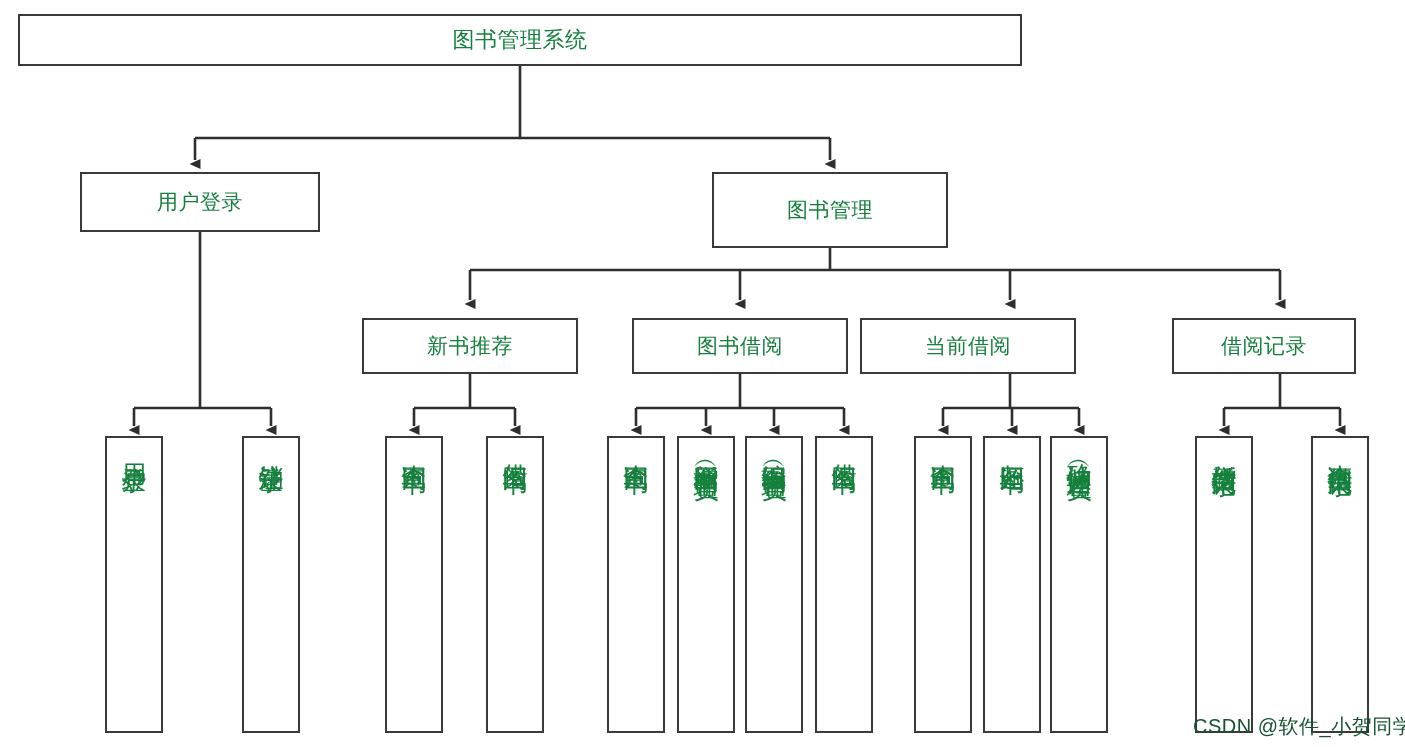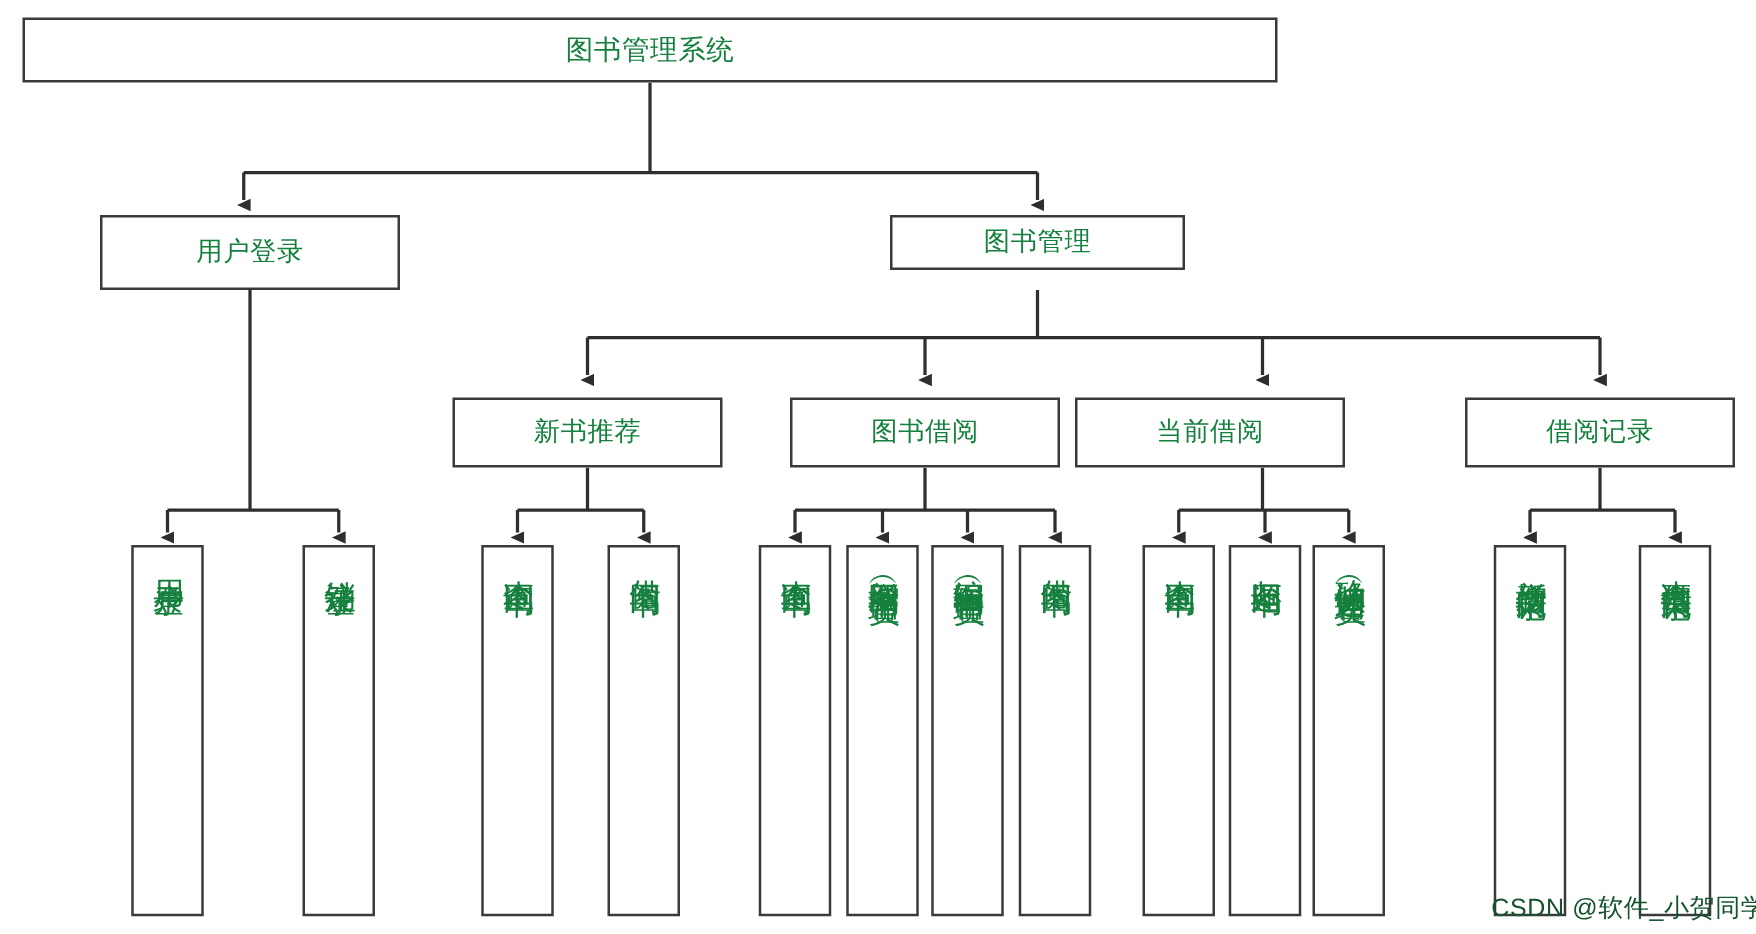--- a/index.html
+++ b/index.html
@@ -128,37 +128,37 @@
   </svg>
 
   <div class="node root horiz" style="left:18px; top:14px; width:1004px; height:52px;">
     <span class="label">图书管理系统</span>
   </div>
 
   <div class="node horiz" style="left:80px; top:172px; width:240px; height:60px;">
     <span class="label">用户登录</span>
   </div>
 
-  <div class="node horiz" style="left:712px; top:172px; width:236px; height:44px;">
+  <div class="node horiz" style="left:712px; top:172px; width:236px; height:76px;">
     <span class="label">图书管理</span>
   </div>
 
   <div class="node horiz" style="left:362px; top:318px; width:216px; height:56px;">
     <span class="label">新书推荐</span>
   </div>
 
   <div class="node horiz" style="left:632px; top:318px; width:216px; height:56px;">
     <span class="label">图书借阅</span>
   </div>
 
   <div class="node horiz" style="left:860px; top:318px; width:216px; height:56px;">
     <span class="label">当前借阅</span>
   </div>
 
-  <div class="node horiz" style="left:1172px; top:318px; width:216px; height:56px;">
+  <div class="node horiz" style="left:1172px; top:318px; width:184px; height:56px;">
     <span class="label">借阅记录</span>
   </div>
 
   <div class="node leaf" style="left:105px; top:436px; width:58px; height:297px;">
     <span class="label">用户登录</span>
   </div>
 
   <div class="node leaf" style="left:242px; top:436px; width:58px; height:297px;">
     <span class="label">注销登录</span>
   </div>

